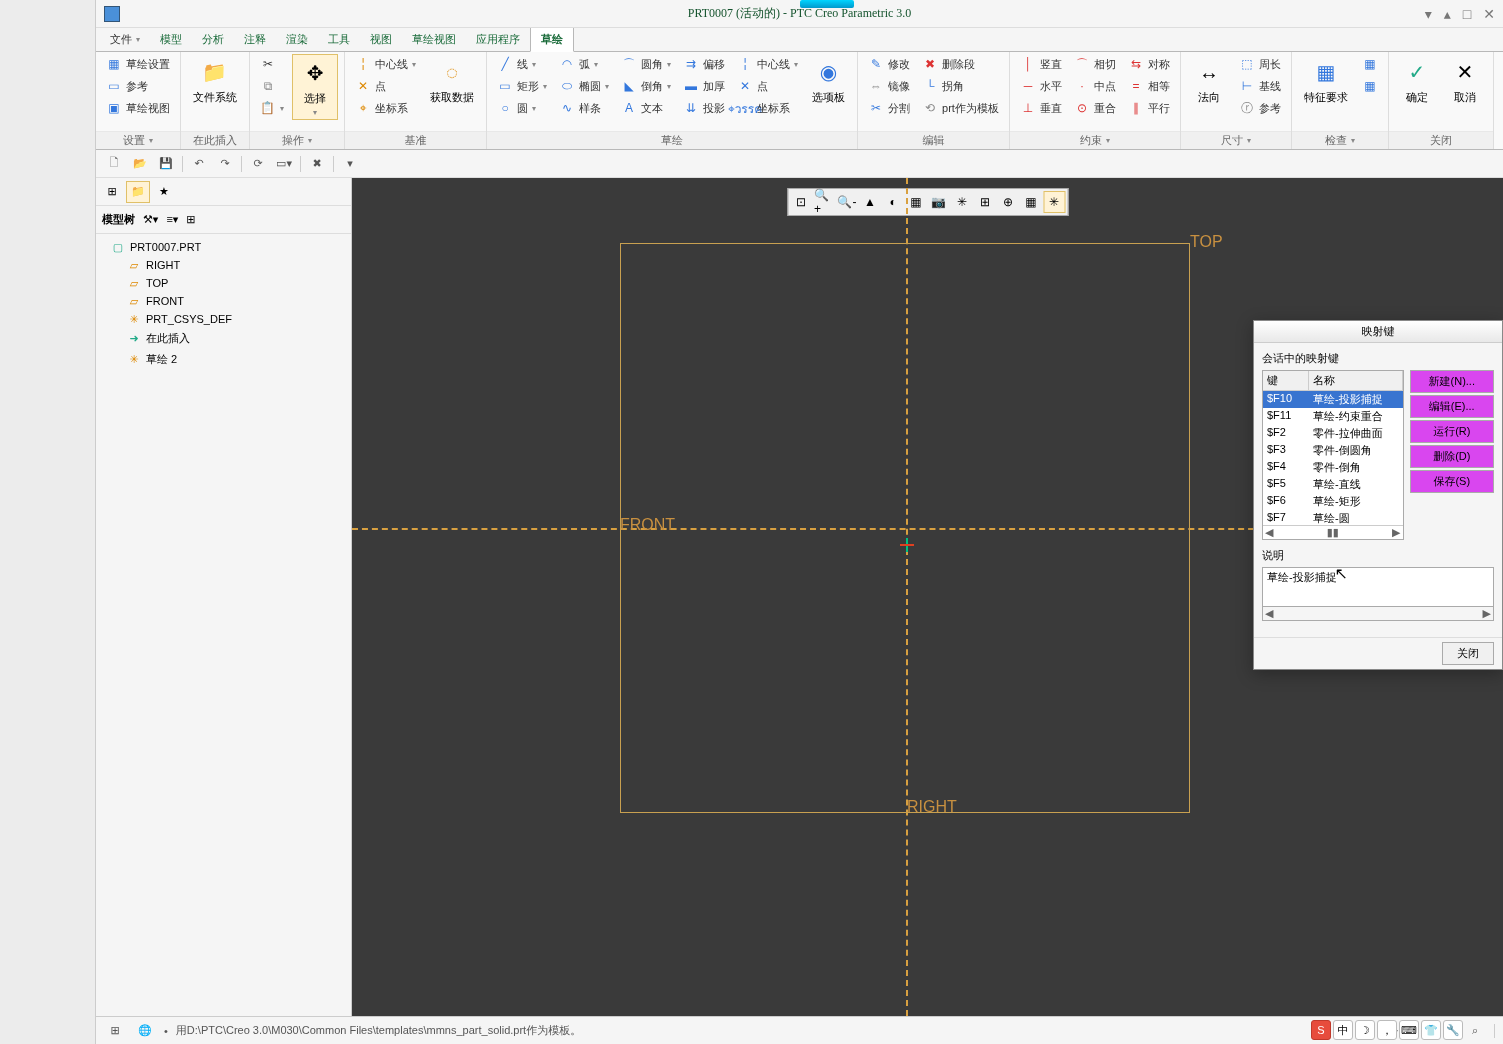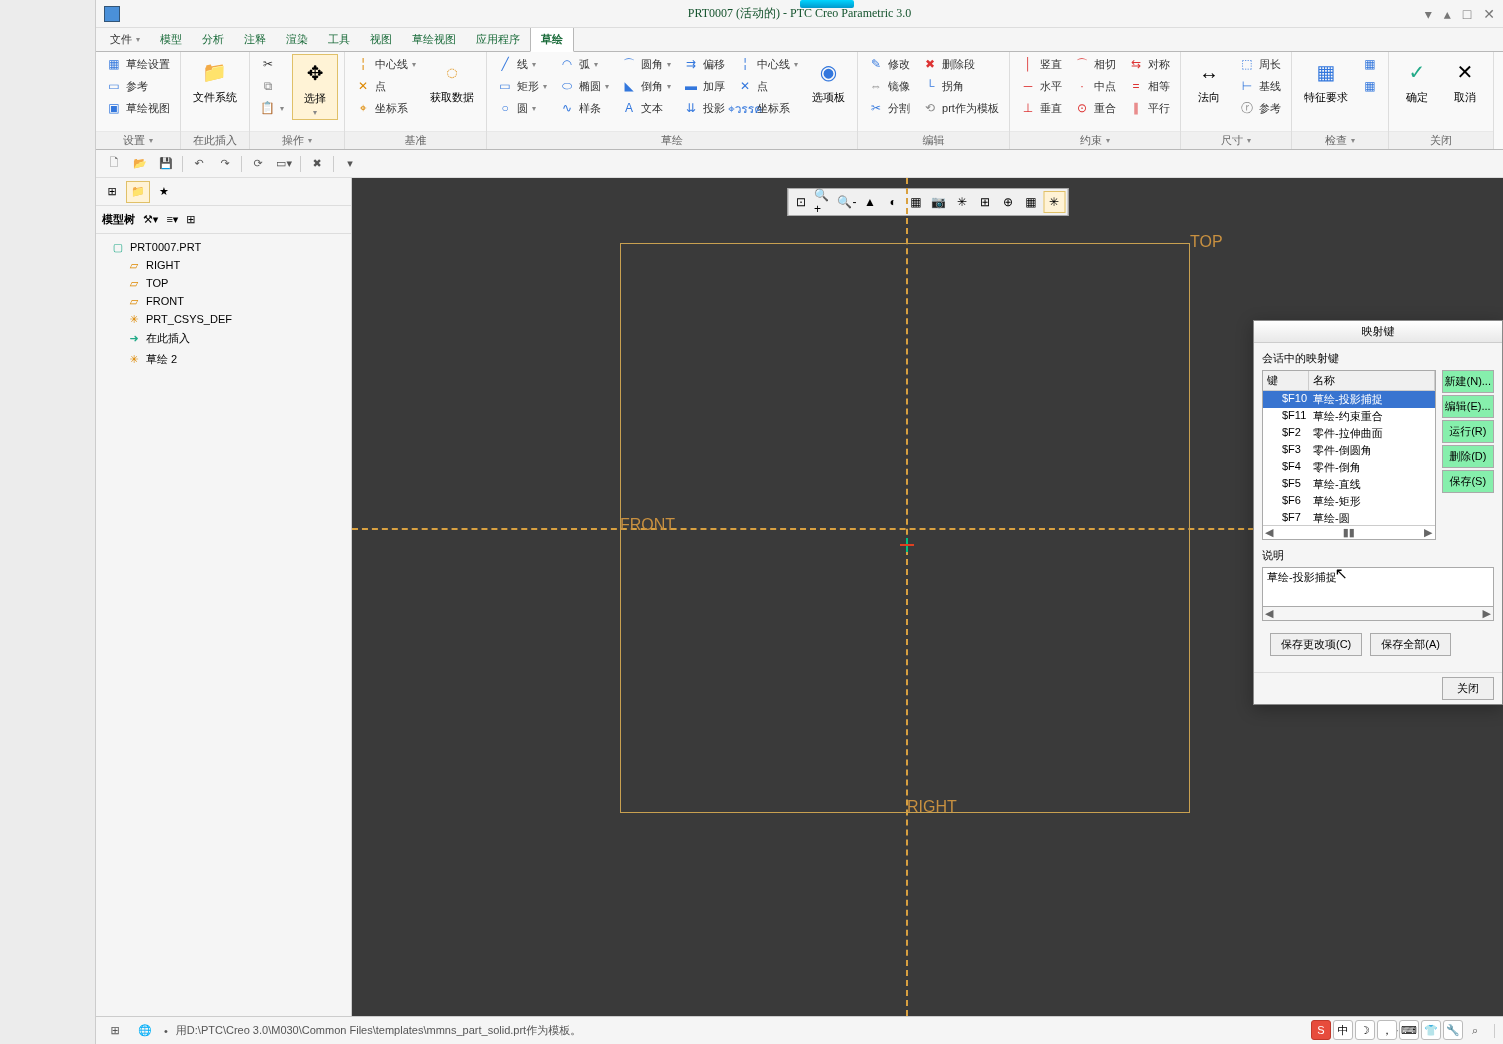--- a/index.html
+++ b/index.html
@@ -70,26 +70,26 @@
 .dlg-section { margin-bottom:8px; }
 .dlg-seclabel { font-size:11px; margin-bottom:4px; }
 .dlg-split { display:flex; gap:6px; }
 .keylist { flex:1; border:1px solid #aaa; background:#fff; height:170px; overflow:hidden; display:flex; flex-direction:column; }
 .keylist-hdr { display:flex; background:#f0f0f0; border-bottom:1px solid #ccc; }
 .keylist-hdr div { padding:2px 4px; font-size:11px; border-right:1px solid #ccc; }
 .keylist-hdr .c1 { width:46px; }
 .keylist-hdr .c2 { flex:1; }
 .keylist-rows { flex:1; overflow-y:scroll; }
 .keylist-row { display:flex; font-size:11px; cursor:pointer; }
-.keylist-row .c1 { width:46px; padding:1px 19px; }
+.keylist-row .c1 { width:46px; padding:1px 4px; }
 .keylist-row .c2 { flex:1; padding:1px 4px; white-space:nowrap; overflow:hidden; }
 .keylist-row.sel { background:#3874d0; color:#fff; }
 .keylist-scroll { height:14px; border-top:1px solid #ccc; display:flex; align-items:center; justify-content:space-between; padding:0 2px; font-size:9px; color:#666; }
 .dlg-btns { display:flex; flex-direction:column; gap:2px; }
-.dlg-btns button { padding:3px 2px; font-size:11px; background:#86efac; border:1px solid #aaa; cursor:pointer; white-space:nowrap; }
+.dlg-btns button { padding:3px 18px; font-size:11px; background:#d946ef; border:1px solid #aaa; cursor:pointer; white-space:nowrap; }
 .desc-box { border:1px solid #aaa; background:#fff; height:40px; padding:2px 4px; font-size:11px; overflow:auto; position:relative; }
 .desc-scroll { height:14px; border:1px solid #aaa; border-top:none; display:flex; justify-content:space-between; padding:0 2px; font-size:9px; color:#666; }
 .dlg-foot { display:flex; gap:8px; padding:4px 8px 8px; }
 .dlg-foot button { padding:3px 10px; font-size:11px; background:#f0f0f0; border:1px solid #aaa; cursor:pointer; }
 .dlg-close { padding:4px 8px; text-align:right; border-top:1px solid #ddd; }
 .dlg-close button { padding:3px 14px; font-size:11px; background:#f0f0f0; border:1px solid #aaa; cursor:pointer; }
 
 
 .cursor { position:absolute; top:564px; right:155px; font-size:16px; color:#000; pointer-events:none; z-index:100; }
 
@@ -637,24 +637,20 @@
       </div>
     </div>
     <div class="dlg-section">
       <div class="dlg-seclabel">说明</div>
       <div class="desc-box">草绘-投影捕捉</div>
       <div class="desc-scroll">
           <span>◀</span>
           <span>▶</span>
         </div>
     </div>
-    <div class="dlg-foot">
-      <button>保存更改项(C)</button>
-      <button>保存全部(A)</button>
-    </div>
   </div>
   <div class="dlg-close">
     <button>关闭</button>
   </div>
 </div>
 
 <div class="cursor">↖</div>
 
 <div class="imebar">
   <span class="imebtn red">S</span>

